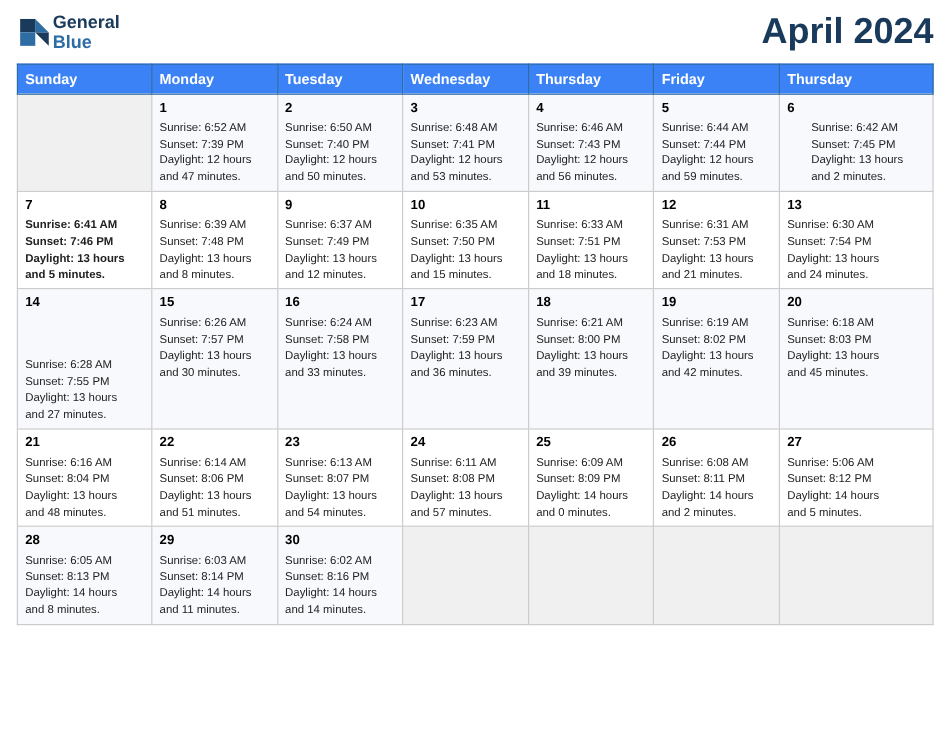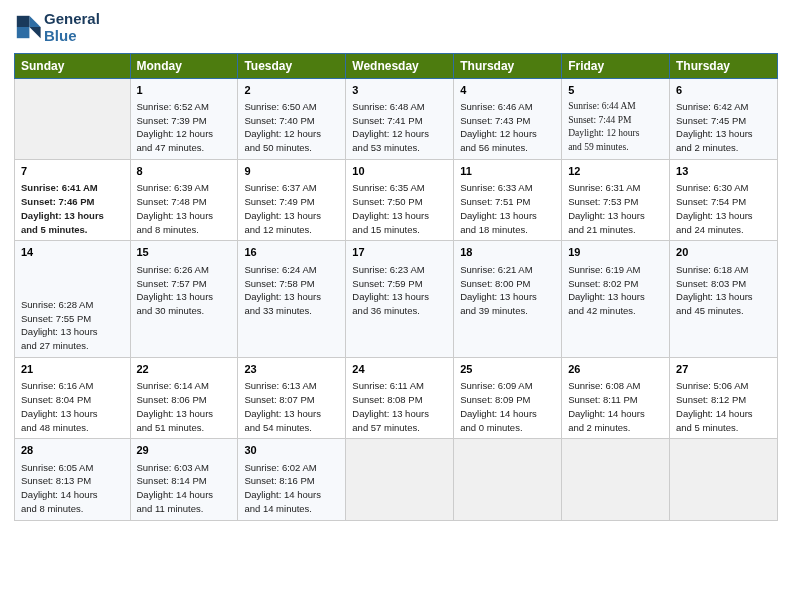--- a/index.html
+++ b/index.html
@@ -41,21 +41,21 @@
     .sub-title {
       font-size: 13px;
       color: #444;
     }
     table {
       width: 100%;
       border-collapse: collapse;
       font-size: 10.5px;
     }
     thead tr th {
-      background-color: #4d7c0f;
+      background-color: #3b82f6;
       color: #fff;
       padding: 5px 6px;
       text-align: left;
       font-size: 12px;
       font-weight: bold;
       border: 1px solid #2e6da4;
     }
     tbody tr td {
       border: 1px solid #ccc;
       padding: 4px 6px;
@@ -93,20 +93,21 @@
         <polygon points="22,20 38,20 38,36" fill="#1a3a5c"></polygon>
         <rect x="4" y="4" width="18" height="16" fill="#1a3a5c"></rect>
         <rect x="4" y="20" width="18" height="16" fill="#2e6da4"></rect>
       </svg>
       <div>
         <div style="font-size:15px;font-weight:bold;color:#1a3a5c;line-height:1.15;">General</div>
         <div style="font-size:15px;font-weight:bold;color:#2e6da4;line-height:1.15;">Blue</div>
       </div>
     </div>
     <div class="title-block">
+      <div class="main-title">April 2024</div>
     </div>
   </div>
 
   <table>
     <thead>
       <tr>
       <th>Sunday</th>
           <th>Monday</th>
           <th>Tuesday</th>
           <th>Wednesday</th>
@@ -141,28 +142,28 @@
           </td>
           <td>
             <span class="day-num">4</span>
             <div class="cell-info" style="white-space: pre-line;">Sunrise: 6:46 AM
 Sunset: 7:43 PM
 Daylight: 12 hours
 and 56 minutes.</div>
           </td>
           <td>
             <span class="day-num">5</span>
-            <div class="cell-info" style="white-space: pre-line; font-family: Liberation Serif, serif;">Sunrise: 6:44 AM
+            <div class="cell-info" style="white-space: pre-line;">Sunrise: 6:44 AM
 Sunset: 7:44 PM
 Daylight: 12 hours
 and 59 minutes.</div>
           </td>
           <td>
             <span class="day-num">6</span>
-            <div class="cell-info" style="white-space: pre-line;">Sunrise: 6:42 AM
+            <div class="cell-info" style="white-space: pre-line; margin-left: 20px;">Sunrise: 6:42 AM
 Sunset: 7:45 PM
 Daylight: 13 hours
 and 2 minutes.</div>
           </td>
         </tr>
         <tr>
           <td>
             <span class="day-num">7</span>
             <div class="cell-info" style="white-space: pre-line; font-weight: bold;">Sunrise: 6:41 AM
 Sunset: 7:46 PM

